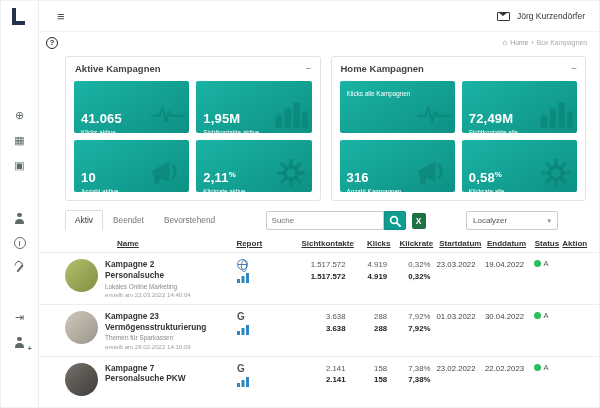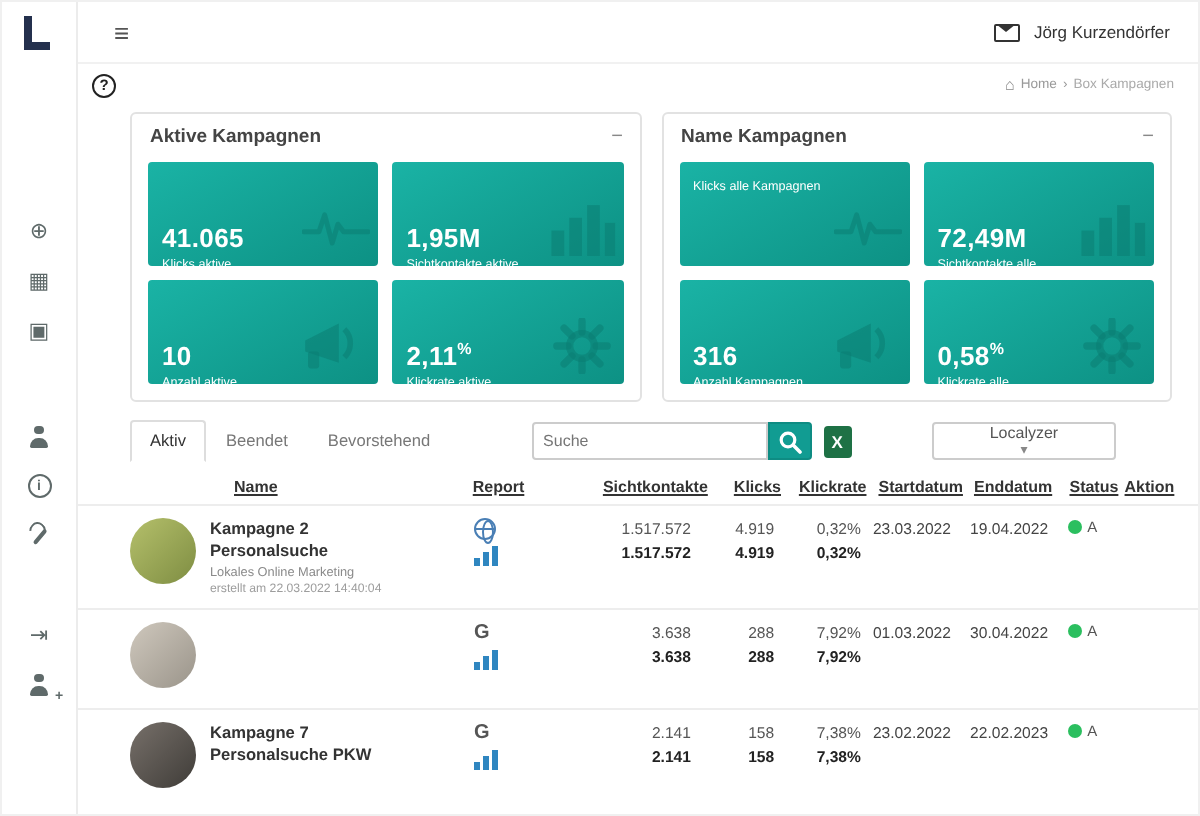--- a/index.html
+++ b/index.html
@@ -57,21 +57,21 @@
 
   
   .tablebar { display:flex; align-items:center; padding:3px 13px 0 26px; }
   .tabs { display:flex; align-items:flex-end; }
   .tab { padding:4px 9px 5px; font-size:8.3px; color:#777; cursor:pointer; border:1px solid transparent; border-radius:2px 2px 0 0; }
   .tab.active { border-color:#ddd; border-bottom-color:#fff; color:#333; background:#fff; }
   .search-group { display:flex; align-items:center; margin-left:auto; margin-right:auto; }
   .search-input { width:118px; height:19px; border:1px solid #ccc; border-radius:2px 0 0 2px; font-size:8px; padding:0 5px; color:#444; outline:none; font-family:Liberation Sans, sans-serif; }
   .search-btn { width:22px; height:19px; background:#119c92; border:1px solid #0e8c83; border-radius:0 2px 2px 0; display:flex; align-items:center; justify-content:center; cursor:pointer; }
   .excel { width:14px; height:16px; margin-left:6px; background:#1e7145; border-radius:2px; color:#fff; font-size:8.5px; font-weight:bold; display:flex; align-items:center; justify-content:center; cursor:pointer; }
-  .dropdown { width:92px; height:19px; border:1px solid #ccc; border-radius:2px; background:#fff; display:flex; align-items:center; justify-content:space-between; padding:0 6px; cursor:pointer; margin-right:28px;flex-direction:column; }
+  .dropdown { width:92px; height:19px; border:1px solid #ccc; border-radius:2px; background:#fff; display:flex; align-items:center; justify-content:space-between; padding:0 6px; cursor:pointer; margin-right:28px; }
   .dropdown .val { font-size:8px; color:#555; }
   .dropdown .caret { font-size:7px; color:#888; }
 
   
   .thead { display:flex; padding:8px 0 4px 26px; }
   .th { font-size:8px; font-weight:bold; color:#333; text-decoration:underline; white-space:nowrap; cursor:pointer; }
   .col-name { width:182px; display:flex; }
   .th.col-name { padding-left:52px; }
   .col-report { width:36px; }
   .col-sicht { width:56px; text-align:right; padding-right:8px;margin-left:32px; }
@@ -209,21 +209,21 @@
                   <path d="M10 1v4M10 15v4M1 10h4M15 10h4M3.6 3.6l2.8 2.8M13.6 13.6l2.8 2.8M16.4 3.6l-2.8 2.8M6.4 13.6l-2.8 2.8" stroke="#0b7d73" stroke-opacity="0.55" stroke-width="2.6" stroke-linecap="round"></path>
                   <circle cx="10" cy="10" r="4.4" fill="none" stroke="#0b7d73" stroke-opacity="0.55" stroke-width="2.6"></circle>
                 </svg>
               </span>
             </div>
           </div>
       </section>
 
       <section class="panel">
         <div class="panel-head">
-          <span class="panel-title">Name Kampagnen</span>
+          <span class="panel-title">Home Kampagnen</span>
           <span class="collapse">−</span>
         </div>
         <div class="cards">
 
             <div class="card">
               <div class="card-label">Klicks alle Kampagnen</div>
               <span class="cardicon icon-pulse">
                 <svg class="svg-pulse" viewBox="0 0 36 22">
                   <polyline points="1,13 9,13 12,4 16,19 19,9 22,13 35,13" fill="none" stroke="#0b7d73" stroke-opacity="0.55" stroke-width="2.6" stroke-linecap="round" stroke-linejoin="round"></polyline>
                 </svg>
@@ -357,20 +357,26 @@
           <div class="col-status statuscell">
             <span class="dot"></span>
             <span class="statuslabel">A</span>
           </div>
           <div class="col-aktion"></div>
         </div>
 
         <div class="trow">
           <div class="col-name">
             <span class="avatar" style="background:linear-gradient(135deg,#cfc8bd,#9a948a)"></span>
+            <div class="nameblock">
+              <span class="n1">Kampagne 23</span>
+              <span class="n1">Vermögensstrukturierung</span>
+              <span class="n2">Themen für Sparkassen</span>
+              <span class="n3">erstellt am 28.02.2022 14:10:09</span>
+            </div>
           </div>
           <div class="col-report">
             <div class="repwrap">
               <span class="rep-top rep-g">G</span>
               <span class="repchart">
                 <svg width="12" height="10" viewBox="0 0 12 10">
                   <g fill="#2f86c0">
                     <rect x="0" y="6" width="3" height="4"></rect>
                     <rect x="4.5" y="3" width="3" height="7"></rect>
                     <rect x="9" y="0" width="3" height="10"></rect>

